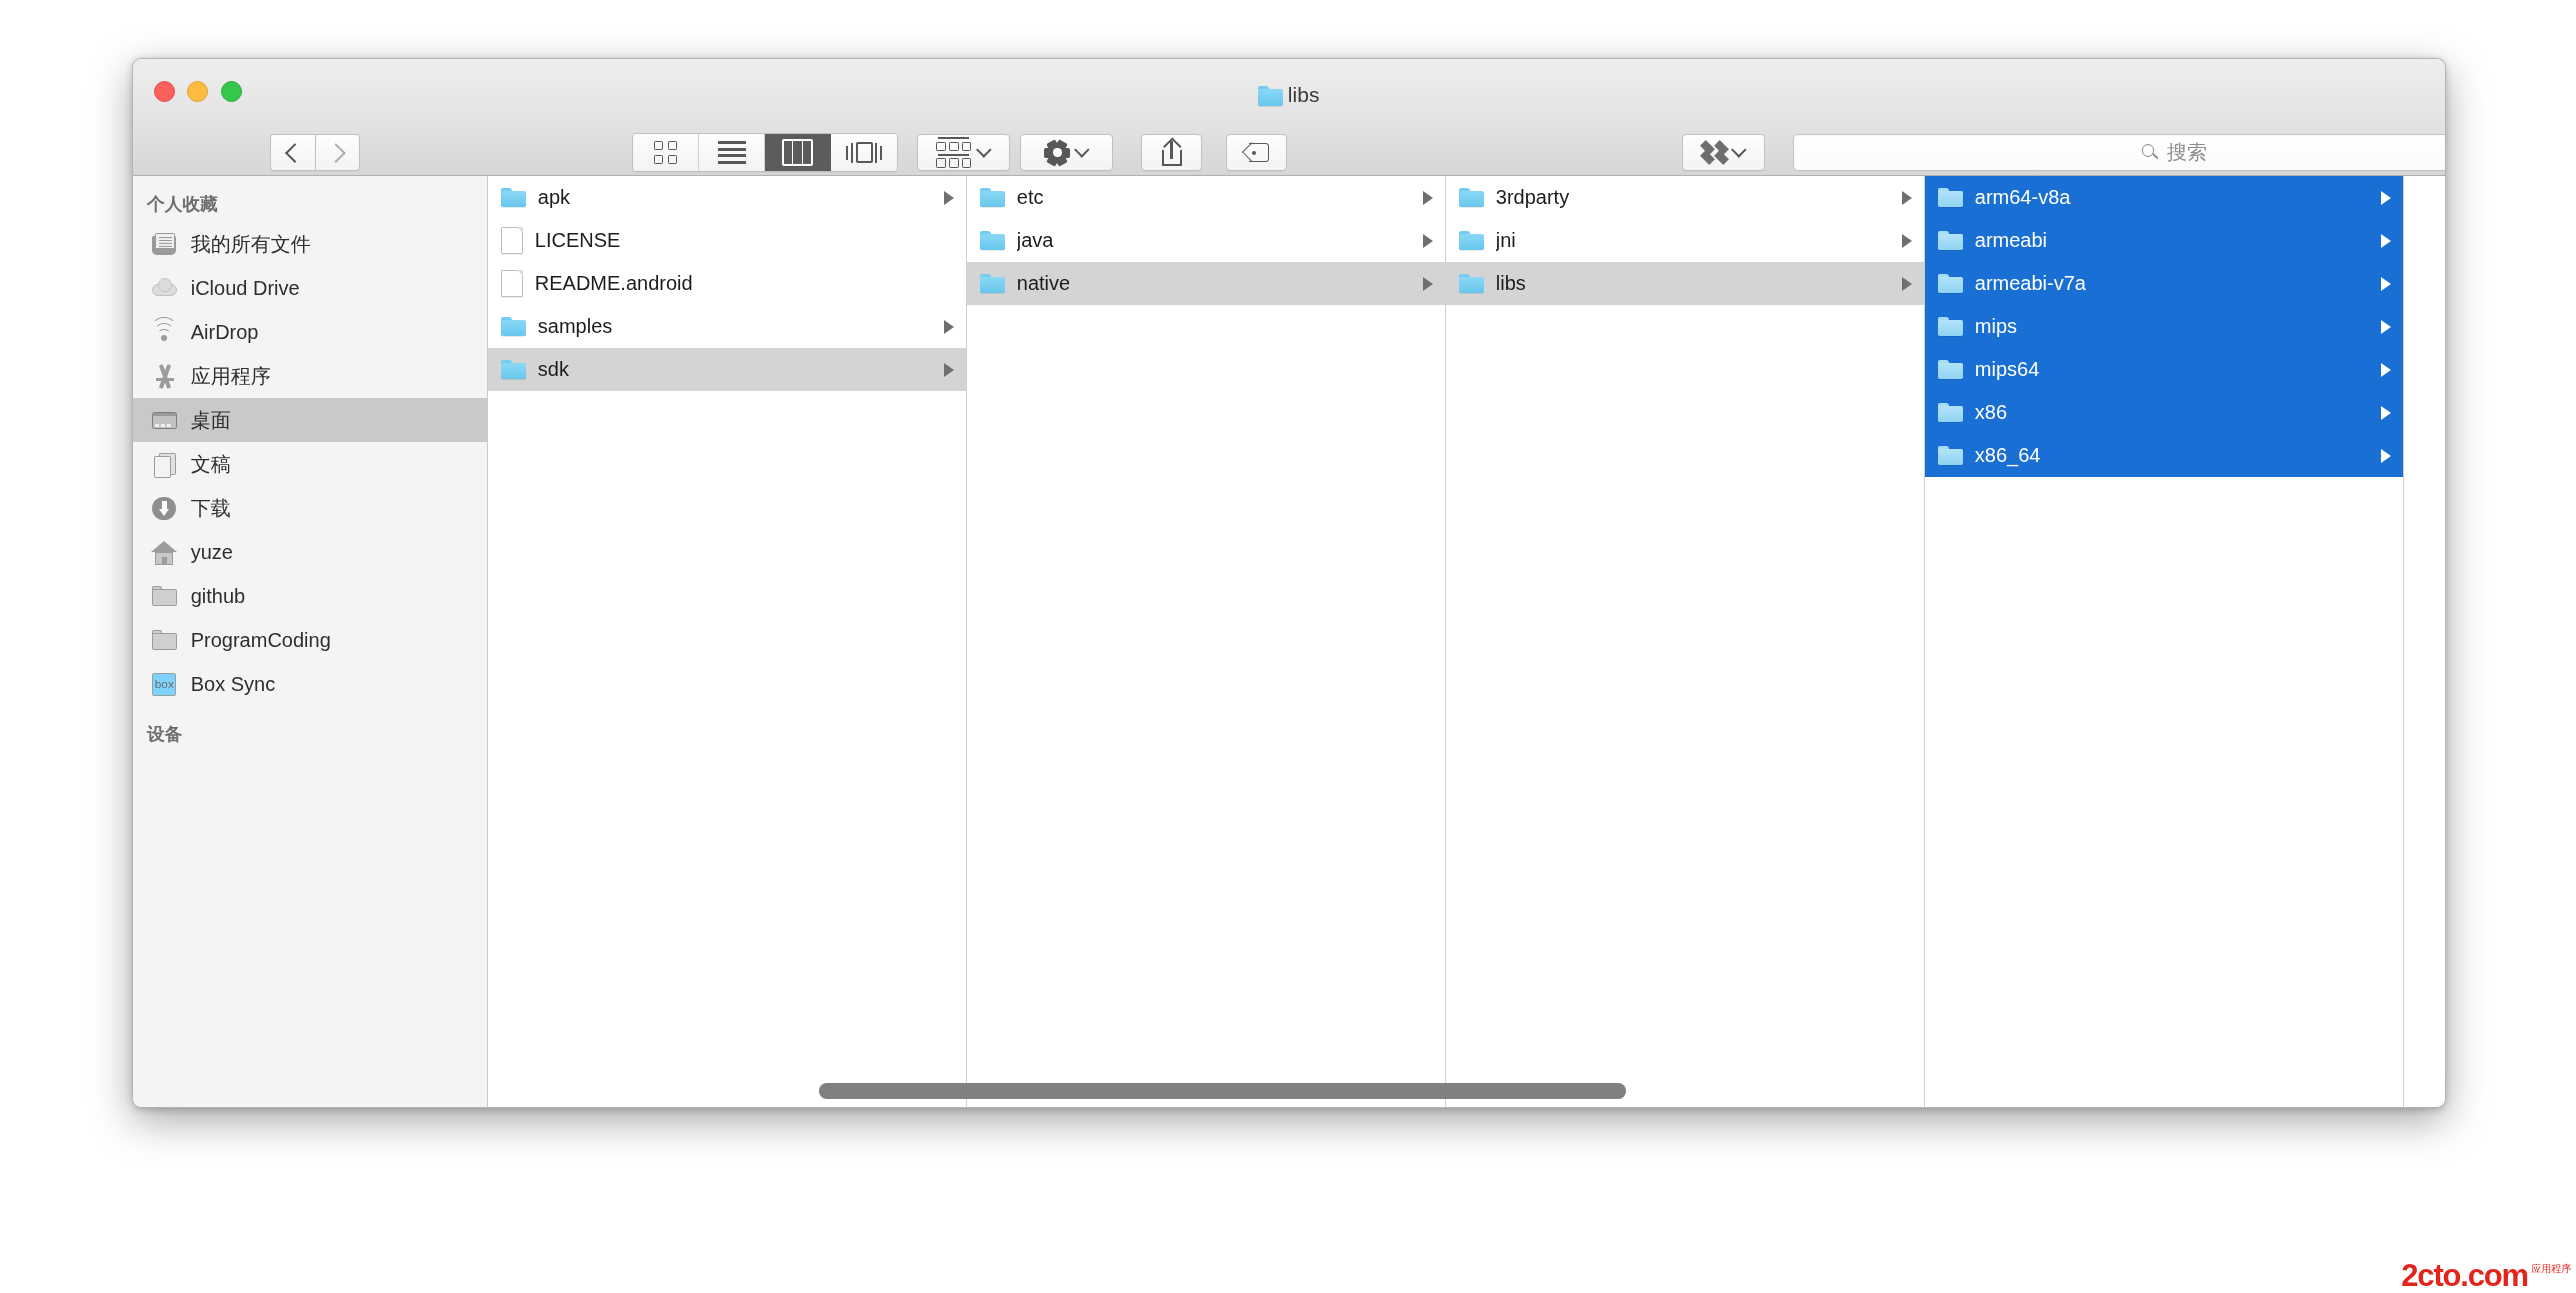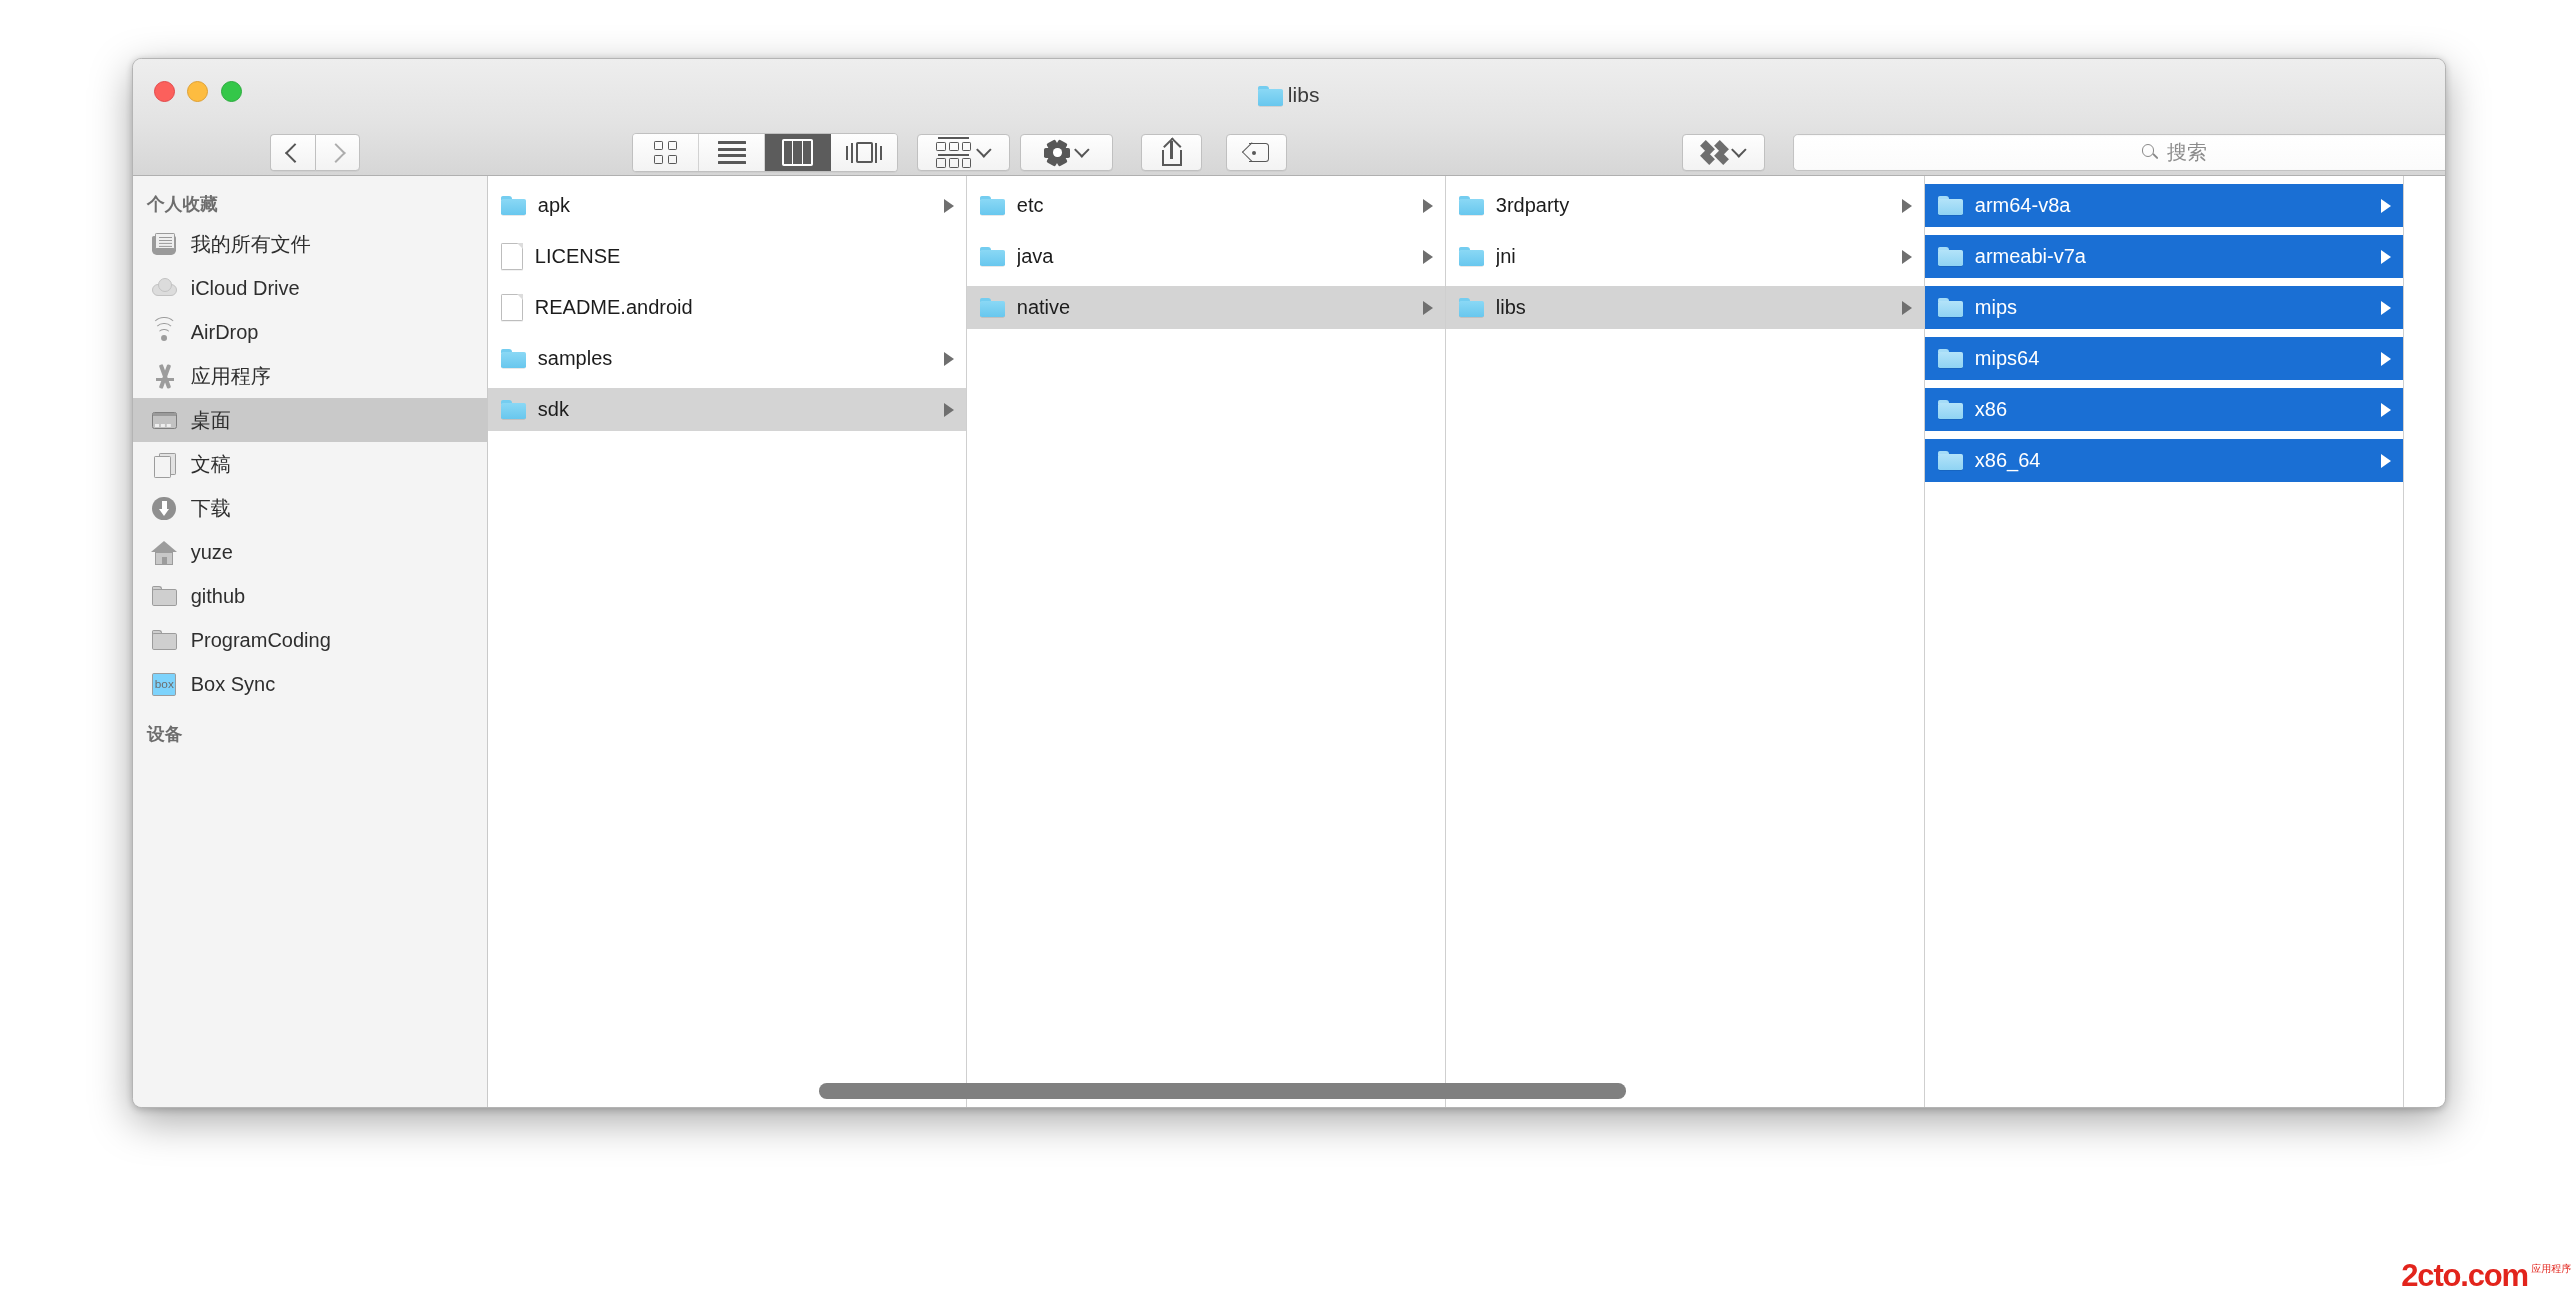--- a/index.html
+++ b/index.html
@@ -482,21 +482,20 @@
 
   .row {
     display: flex;
     align-items: center;
     gap: 11.8px;
     height: 43px;
     padding: 0 8.3px 0 13px;
     font-size: 20px;
     color: #1c1c1c;
     box-sizing: border-box;
-    margin-top: 8px;
   }
   .row .name { flex: 1; white-space: nowrap; overflow: hidden; }
   .row.sel-gray { background: #d4d4d4; }
   .row.sel-blue { background: #1a6fd4; color: #ffffff; }
 
   .disc-arrow {
     width: 0; height: 0; flex: none;
     border-top: 7.7px solid transparent;
     border-bottom: 7.7px solid transparent;
     border-left: 10px solid #6f6f6f;
@@ -846,20 +845,25 @@
       </div>
 
       <div class="col last">
         <div class="row sel-blue">
           <span class="folder-glyph sel"></span>
           <span class="name">arm64-v8a</span>
           <span class="disc-arrow"></span>
         </div>
         <div class="row sel-blue">
           <span class="folder-glyph sel"></span>
+          <span class="name">armeabi</span>
+          <span class="disc-arrow"></span>
+        </div>
+        <div class="row sel-blue">
+          <span class="folder-glyph sel"></span>
           <span class="name">armeabi-v7a</span>
           <span class="disc-arrow"></span>
         </div>
         <div class="row sel-blue">
           <span class="folder-glyph sel"></span>
           <span class="name">mips</span>
           <span class="disc-arrow"></span>
         </div>
         <div class="row sel-blue">
           <span class="folder-glyph sel"></span>

